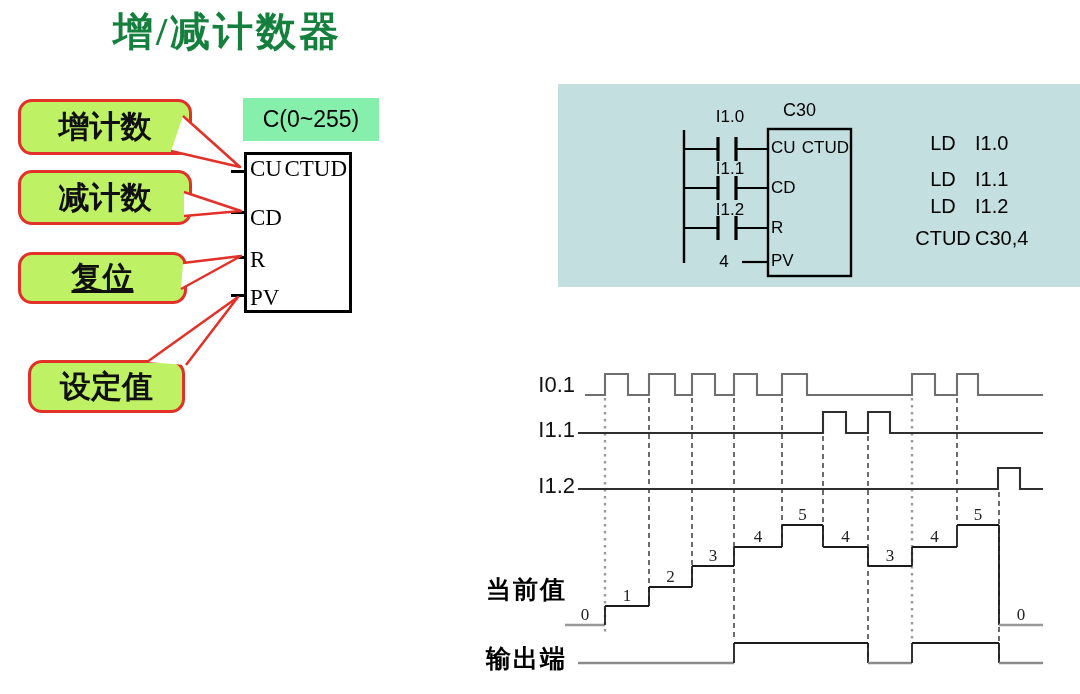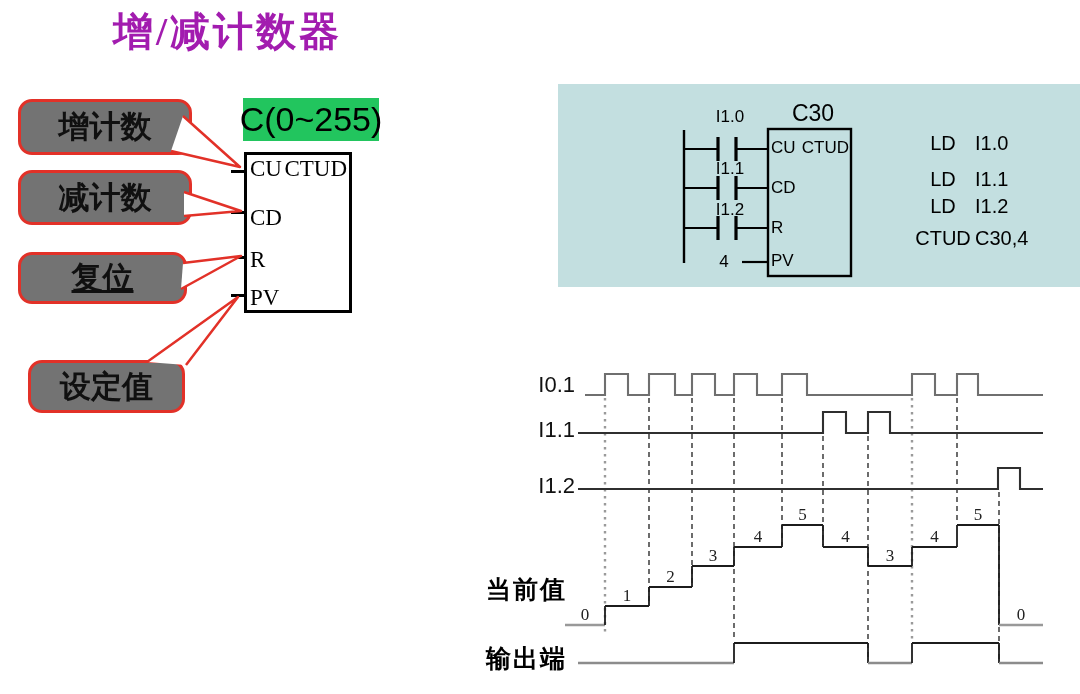--- a/index.html
+++ b/index.html
@@ -4,39 +4,39 @@
 <style>
   html,body{margin:0;padding:0;}
   body{
     width:1080px;height:694px;position:relative;overflow:hidden;background:#fff;
     font-family:"Liberation Sans",sans-serif;
   }
   
   .title{
     position:absolute;left:113px;top:4px;width:420px;
     font-family:"Liberation Serif",serif;font-weight:700;font-size:40px;
-    letter-spacing:3px;color:#a21caf;
+    letter-spacing:3px;color:#15803d;
   }
   
   .callout{
-    position:absolute;z-index:2;background:#737373;
+    position:absolute;z-index:2;background:#bef264;
     border:3px solid #e23128;border-radius:14px;
     display:flex;align-items:center;justify-content:center;
     font-family:"Liberation Serif",serif;font-weight:700;font-size:31px;color:#101010;
   }
   .c1{left:18px;top:99px;width:168px;height:50px;}
   .c2{left:18px;top:170px;width:168px;height:49px;font-family:Liberation Serif, serif;}
   .c3{left:18px;top:252px;width:163px;height:46px;text-decoration:underline;}
   .c4{left:28px;top:360px;width:151px;height:47px;}
   .arrows{position:absolute;left:0;top:0;z-index:3;}
   
   .range-box{
     position:absolute;left:243px;top:98px;width:136px;height:43px;z-index:1;
-    background:#22c55e;display:flex;align-items:center;justify-content:center;
-    font-size:34px;color:#000;
+    background:#86efac;display:flex;align-items:center;justify-content:center;
+    font-size:23px;color:#000;
   }
   .cblock{
     position:absolute;left:244px;top:152px;width:102px;height:155px;
     border:3px solid #000;background:#fff;z-index:1;
     font-family:"Liberation Serif",serif;font-size:23px;color:#000;
   }
   .cb-row{position:absolute;left:3px;right:2px;top:1px;display:flex;justify-content:space-between;}
   .cb-pin{position:absolute;left:3px;}
   .cb-cd{top:50px;} .cb-r{top:92px;} .cb-pv{top:130px;}
   .tick{position:absolute;left:231px;width:15px;height:3px;background:#000;z-index:1;}
@@ -45,21 +45,21 @@
   .panel{
     position:absolute;left:510px;top:84px;width:542px;height:203px;
     background:#c3dfe0;z-index:1;margin-left:48px;
   }
   .panel svg{position:absolute;left:0;top:0;}
   .pl{position:absolute;font-size:17px;color:#000;white-space:nowrap;}
   .lbl-i10{left:146px;top:23px;width:52px;text-align:center;}
   .lbl-i11{left:146px;top:75px;width:52px;text-align:center;}
   .lbl-i12{left:146px;top:116px;width:52px;text-align:center;}
   .lbl-pv4{left:155px;top:168px;width:22px;text-align:center;}
-  .lbl-c30{left:225px;top:16px;width:60px;text-align:center;font-size:23px;}
+  .lbl-c30{left:225px;top:16px;width:60px;font-size:18px;}
   .row-cu{left:213px;top:54px;width:78px;display:flex;justify-content:space-between;}
   .lbl-cd{left:213px;top:94px;}
   .lbl-r{left:213px;top:134px;}
   .lbl-pvp{left:213px;top:167px;}
   .instr{position:absolute;left:0;width:100%;height:20px;font-size:20px;}
   .instr .op{position:absolute;left:357px;width:56px;text-align:center;}
   .instr .arg{position:absolute;left:417px;}
   .i1{top:48px;} .i2{top:84px;} .i3{top:111px;} .i4{top:143px;}
   
   .sig-label{font:22px "Liberation Sans",sans-serif;fill:#111;}

